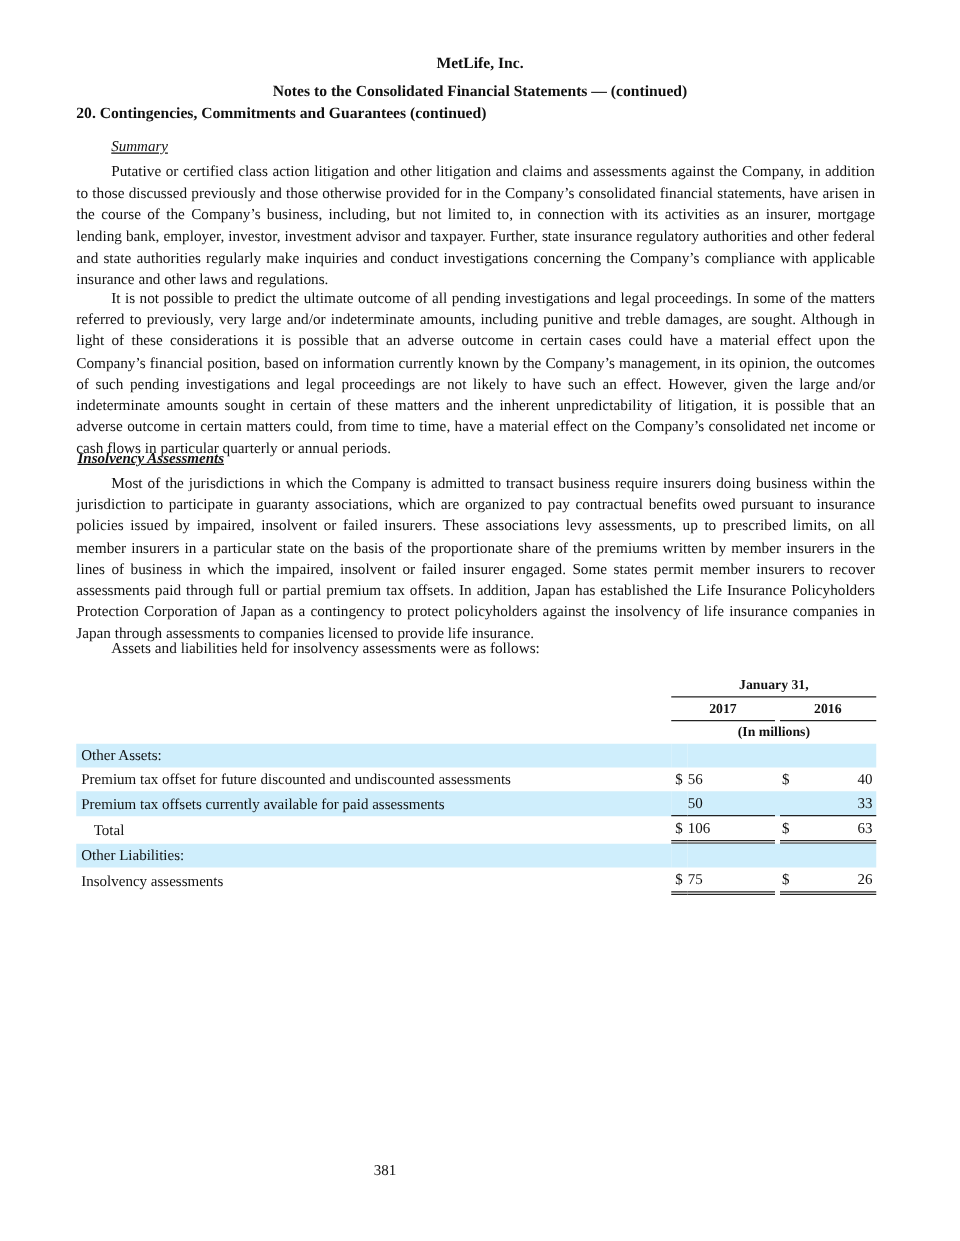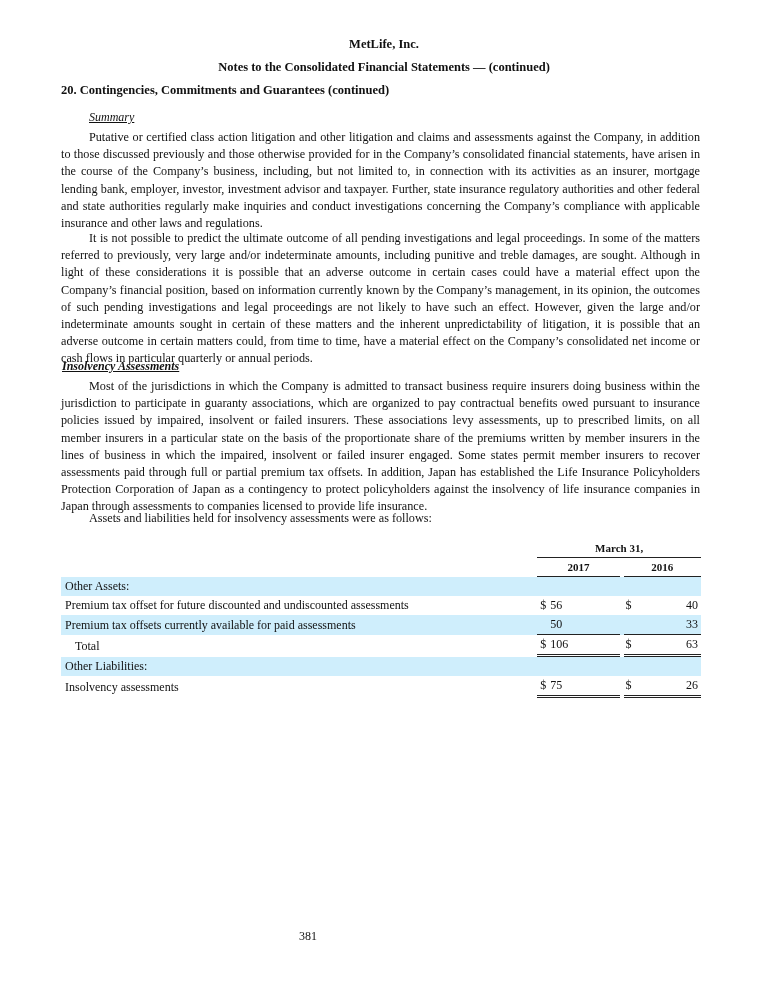--- a/index.html
+++ b/index.html
@@ -1,17 +1,17 @@
 <!DOCTYPE html>
 <html><head>
 <meta charset="utf-8">
 <style>
   html, body { margin:0; padding:0; background:#ffffff; }
   body { width:768px; height:993px; position:relative; font-family:"Liberation Serif", serif; color:#111; overflow:hidden; }
-  .center { position:absolute; left:0; width:768px; text-align:center; font-weight:bold; font-size:12.5px; }
+  .center { position:absolute; left:0; width:768px; text-align:center; font-weight:bold; font-size:12.5px;margin-top:6px; }
   #company { top:37px; }
   #notes-title { top:60px; }
   #section-title { position:absolute; left:61px; top:83px; font-weight:bold; font-size:12.5px; }
   .sub-head { position:absolute; left:89px; font-size:12px; text-decoration:underline; font-style:italic; }
   #summary-head { top:110px; }
   #insolvency-head { top:359px; left:62px; font-weight:bold; }
   .para { position:absolute; left:61px; width:639px; font-size:12.2px; line-height:17.2px; text-align:justify; text-indent:28px; margin:0; }
   #p1 { top:129px; }
   #p2 { top:230px; }
   #p3 { top:378px; }
@@ -43,27 +43,31 @@
 <p id="p2" class="para">It is not possible to predict the ultimate outcome of all pending investigations and legal proceedings. In some of the matters referred to previously, very large and/or indeterminate amounts, including punitive and treble damages, are sought. Although in light of these considerations it is possible that an adverse outcome in certain cases could have a material effect upon the Company’s financial position, based on information currently known by the Company’s management, in its opinion, the outcomes of such pending investigations and legal proceedings are not likely to have such an effect. However, given the large and/or indeterminate amounts sought in certain of these matters and the inherent unpredictability of litigation, it is possible that an adverse outcome in certain matters could, from time to time, have a material effect on the Company’s consolidated net income or cash flows in particular quarterly or annual periods.</p>
 
 <div id="insolvency-head" class="sub-head">Insolvency Assessments</div>
 <p id="p3" class="para">Most of the jurisdictions in which the Company is admitted to transact business require insurers doing business within the jurisdiction to participate in guaranty associations, which are organized to pay contractual benefits owed pursuant to insurance policies issued by impaired, insolvent or failed insurers. These associations levy assessments, up to prescribed limits, on all member insurers in a particular state on the basis of the proportionate share of the premiums written by member insurers in the lines of business in which the impaired, insolvent or failed insurer engaged. Some states permit member insurers to recover assessments paid through full or partial premium tax offsets. In addition, Japan has established the Life Insurance Policyholders Protection Corporation of Japan as a contingency to protect policyholders against the insolvency of life insurance companies in Japan through assessments to companies licensed to provide life insurance.</p>
 <p id="p4" class="para">Assets and liabilities held for insolvency assessments were as follows:</p>
 
 <table>
   <tbody>
       <tr class="hdr">
     <td class="lbl"></td>
-    <td colspan="5" class="u1">March 31,</td>
+    <td colspan="5" class="u1">January 31,</td>
   </tr>
   <tr class="hdr">
     <td class="lbl"></td>
     <td colspan="2" class="u1">2017</td>
     <td class="gap"></td>
     <td colspan="2" class="u1">2016</td>
+  </tr>
+  <tr class="hdr">
+    <td class="lbl"></td>
+    <td colspan="5">(In millions)</td>
   </tr>
   <tr class="band">
     <td class="lbl">Other Assets:</td>
     <td class="dl"></td>
         <td class="num"></td>
     <td class="gap"></td>
     <td class="dl2"></td>
         <td class="num2"></td>
   </tr>
   <tr>

